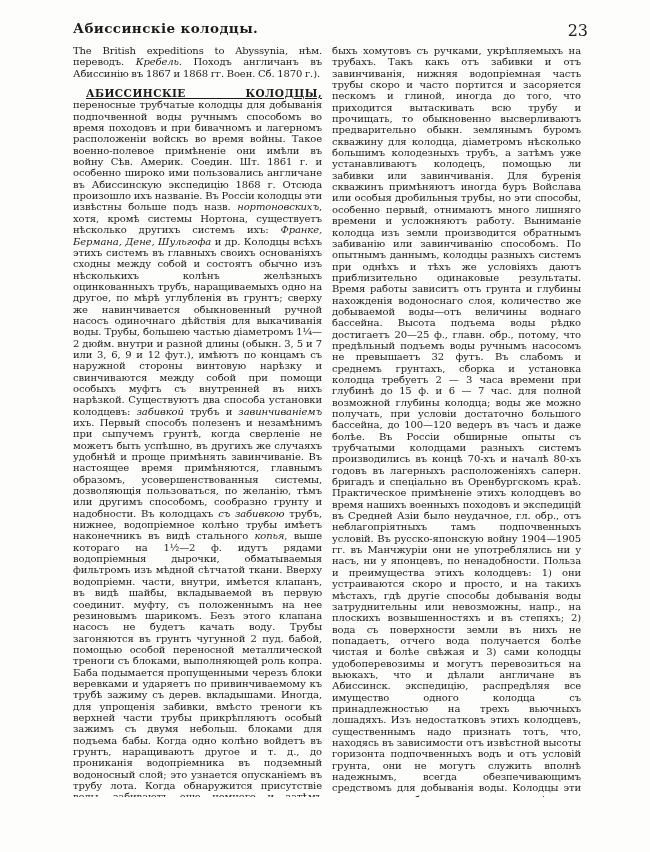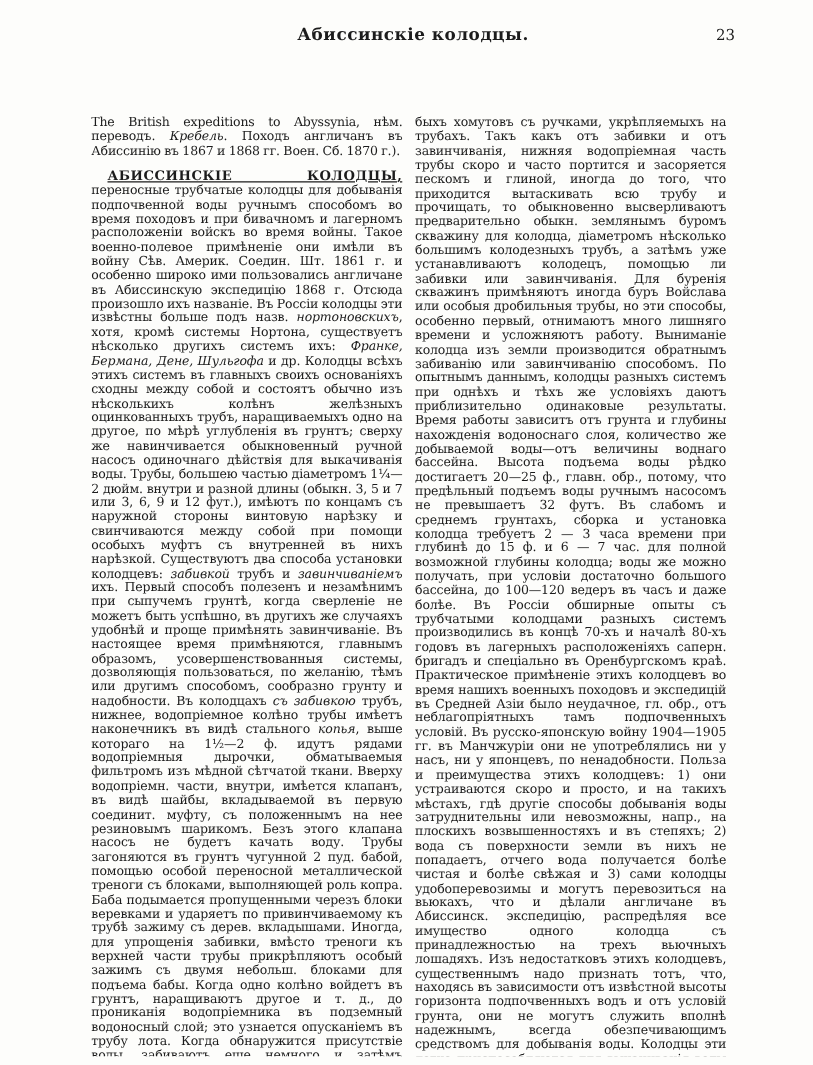--- a/index.html
+++ b/index.html
@@ -23,38 +23,36 @@
     position: absolute;
     top: 20px;
     left: 73px;
     right: 62px;
     height: 18px;
   }
   .running-title {
     position: absolute;
     left: 0;
     right: 0;
-    text-align: center;
     font-weight: bold;
     font-size: 13.5px;
     letter-spacing: 0.4px;
   }
   .page-number {
     position: absolute;
     right: 0;
     top: 1px;
-    font-size: 12px;
+    font-size: 16px;
   }
   .columns {
     position: absolute;
     top: 45px;
     left: 73px;
     display: flex;
     gap: 10px;
-    margin-top: 48px;
   }
   .col {
     width: 249px;
     height: 752px;
     overflow: hidden;
     font-size: 10px;
     line-height: 11.35px;
     text-align: justify;
     letter-spacing: -0.12px;
     word-spacing: -0.3px;

